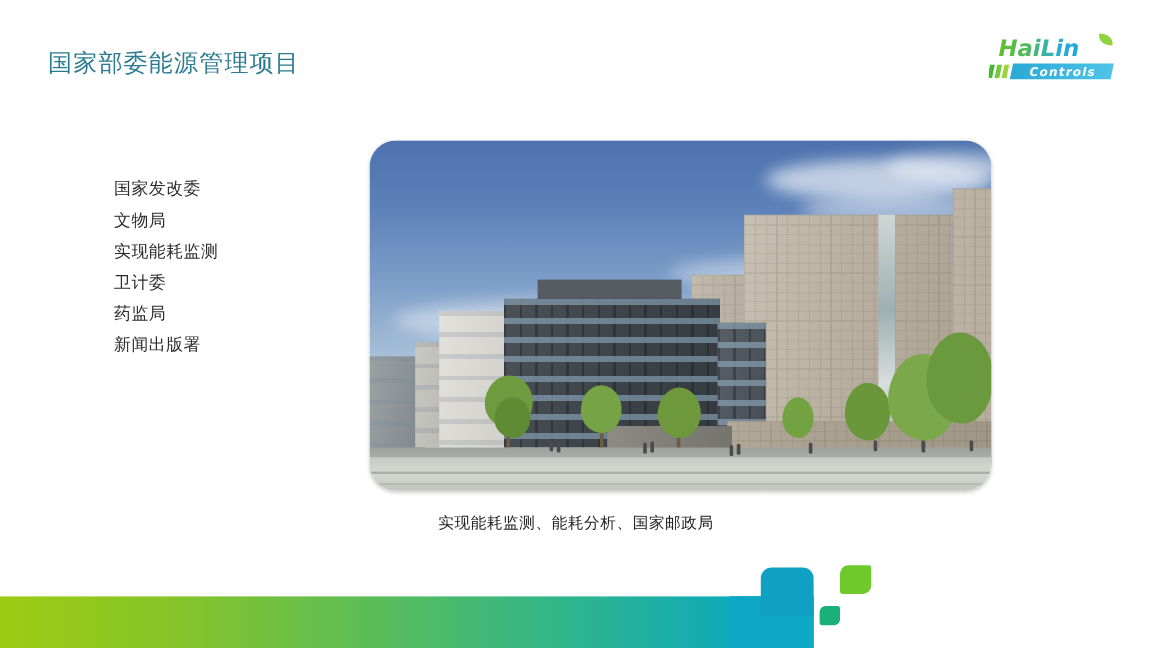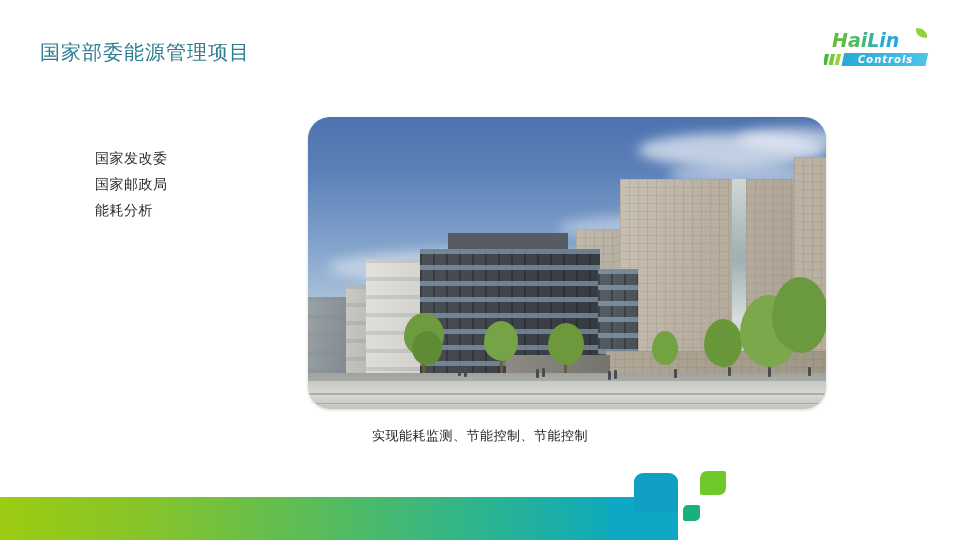--- a/index.html
+++ b/index.html
@@ -165,22 +165,25 @@
       <rect x="13" y="28" width="4" height="11" fill="#76c93a" transform="skewX(-12)"></rect>
       <rect x="19" y="28" width="4" height="11" fill="#9ad43a" transform="skewX(-12)"></rect>
 
       <rect x="26" y="27" width="84" height="13" fill="url(#gBar)" transform="skewX(-12)"></rect>
       <text x="34" y="37" font-family="DejaVu Sans, sans-serif" font-size="10" font-weight="bold" font-style="italic" letter-spacing="1" fill="#ffffff">Controls</text>
     </svg>
   </div>
 
   <div class="dept-list">
     <div class="dept-item">国家发改委</div>
-    <div class="dept-item">国家邮政局</div>
-    <div class="dept-item">能耗分析</div>
+    <div class="dept-item">文物局</div>
+    <div class="dept-item">实现能耗监测</div>
+    <div class="dept-item">卫计委</div>
+    <div class="dept-item">药监局</div>
+    <div class="dept-item">新闻出版署</div>
   </div>
 
   <div class="photo-wrap">
     <div class="photo">
       <div class="sky"></div>
       <div class="cloud c1"></div>
       <div class="cloud c8"></div>
       <div class="cloud c2"></div>
       <div class="cloud c3"></div>
       <div class="cloud c4"></div>
@@ -245,21 +248,21 @@
       <div class="person" style="left:234px;top:251px;"></div>
       <div class="person" style="left:300px;top:254px;"></div>
       <div class="person" style="left:306px;top:253px;"></div>
       <div class="person" style="left:366px;top:252px;"></div>
       <div class="person" style="left:420px;top:250px;"></div>
       <div class="person" style="left:460px;top:251px;"></div>
       <div class="person" style="left:500px;top:250px;"></div>
     </div>
   </div>
 
-  <div class="caption">实现能耗监测、节能控制、节能控制</div>
+  <div class="caption">实现能耗监测、能耗分析、国家邮政局</div>
 
   <div class="footer">
     <div class="bar"></div>
     <div class="cyan-block"></div>
     <div class="cyan-notch"></div>
     <div class="cyan-tab"></div>
     <div class="sq-green-lg"></div>
     <div class="sq-green-sm"></div>
   </div>
 

